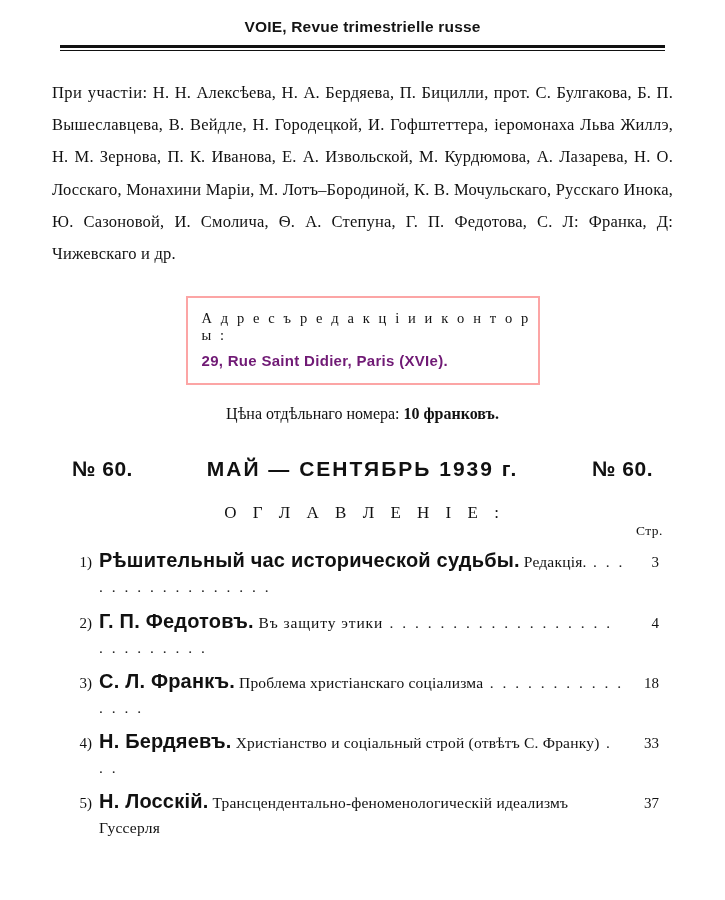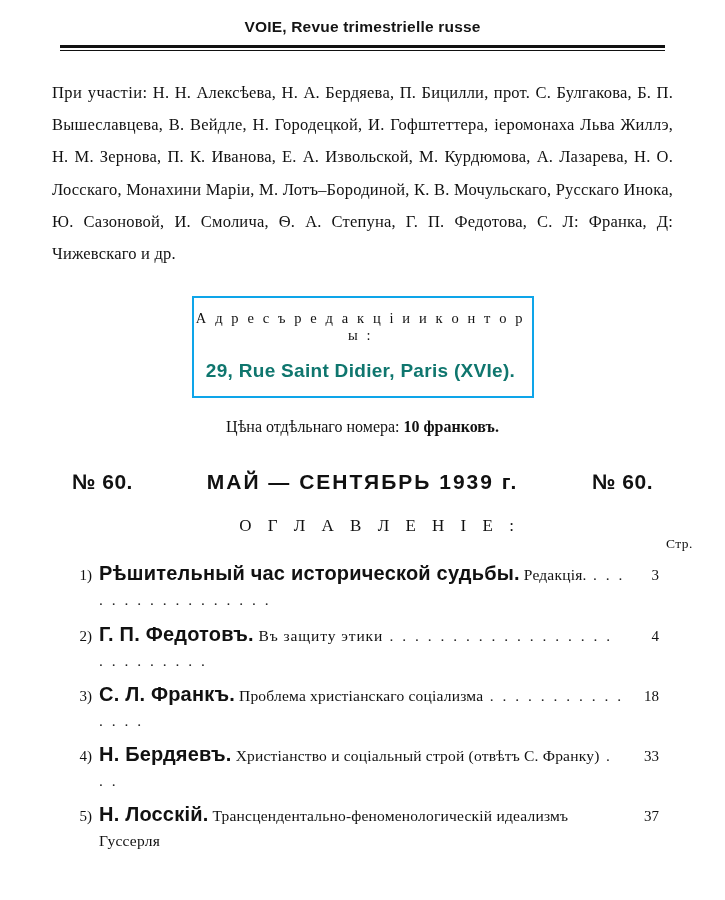--- a/index.html
+++ b/index.html
@@ -100,36 +100,35 @@
     letter-spacing: 0.2px;
   }
   .contributors .lead {
     letter-spacing: 0.4px;
   }
 
   
   .address-box {
     margin: 26px auto 0 auto;
     width: 330px;
-    border: 2px solid #0ea5e9;
-    padding: 12px 6px 14px 2px;
-    text-align: center;
+    border: 2px solid #fca5a5;
+    padding: 12px 6px 14px 14px;
   }
   .address-label {
     font-size: 14.5px;
     letter-spacing: 2.6px;
     color: #111;
   }
   .address-value {
-    margin-top: 16px;
-    font-family: "Liberation Sans", sans-serif;
-    font-weight: bold;
-    font-size: 19px;
+    margin-top: 8px;
+    font-family: "Liberation Sans", sans-serif;
+    font-weight: bold;
+    font-size: 15px;
     letter-spacing: 0.3px;
-    color: #0f766e;
+    color: #701a75;
   }
 
   .price-lines {
     text-align: center;
     margin-top: 16px;
     font-size: 16px;
     line-height: 1.65;
     color: #111;
   }
   .price-lines .b {
@@ -167,21 +166,21 @@
     position: relative;
   }
   .toc-page-label {
     position: absolute;
     right: 0;
     bottom: -16px;
     font-size: 13.5px;
     letter-spacing: 0.5px;
   }
   .toc-head-wrap {
-    margin: 0 32px 0 66px;
+    margin: 0 62px 0 66px;
     position: relative;
   }
 
   .toc {
     margin: 22px 66px 0 66px;
   }
   .toc-item {
     display: flex;
     align-items: baseline;
     font-size: 15.5px;

